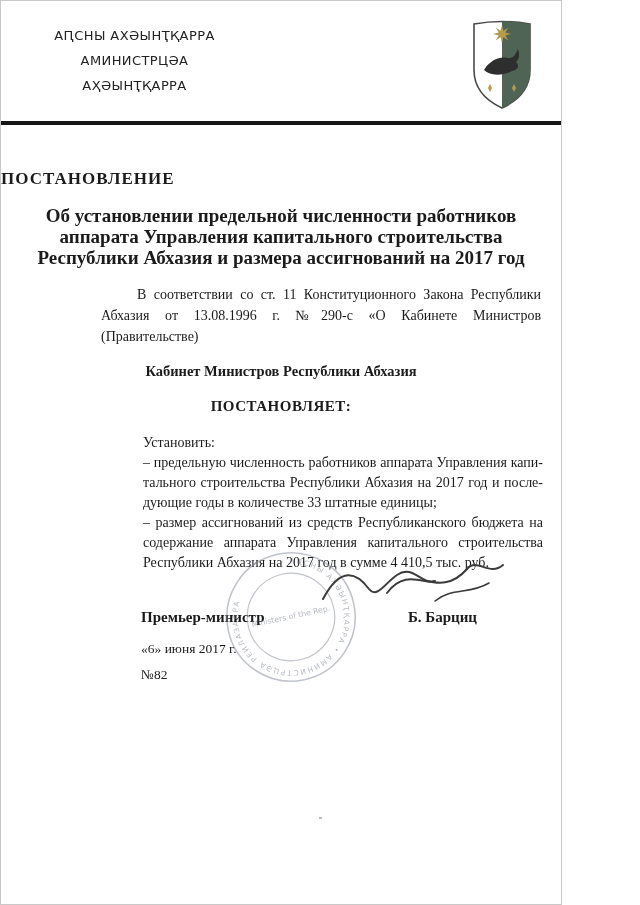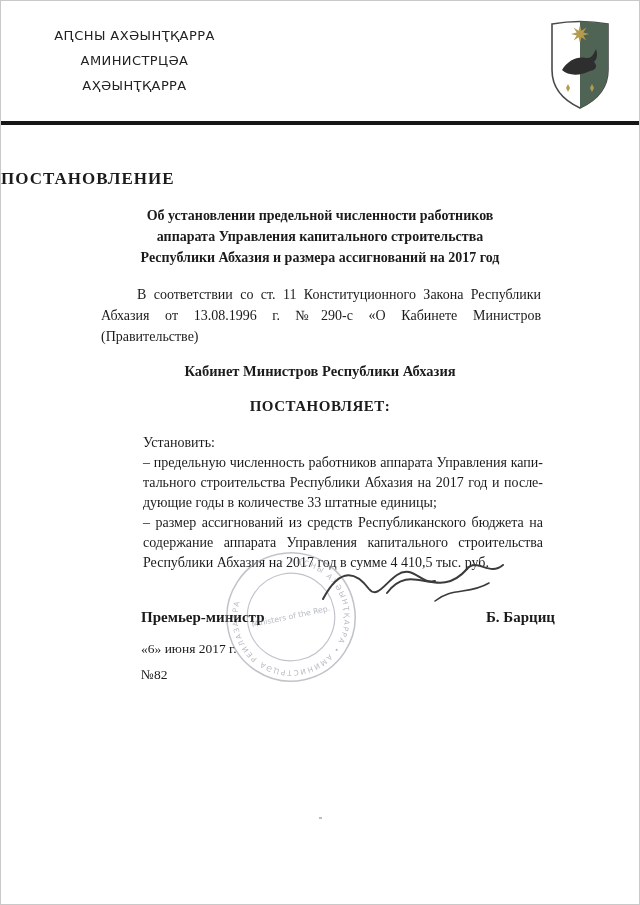--- a/index.html
+++ b/index.html
@@ -1,29 +1,29 @@
 <!DOCTYPE html>
 <html><head>
 <meta charset="utf-8">
 <style>
   html,body { margin:0; padding:0; background:#ffffff; }
   .page {
-    position:relative; width:640px; height:905px; box-sizing:border-box;
+    position:relative; width:562px; height:905px; box-sizing:border-box;
     background:#ffffff; border:1px solid #c9c9c9; overflow:hidden;
     font-family:"Liberation Serif","DejaVu Serif",serif; color:#1b1b1b;
   }
   
   .header { display:flex; justify-content:space-between; align-items:flex-start; padding:22px 26px 0 26px; }
   .h-block { width:215px; text-align:center; font-family:"DejaVu Sans","Liberation Sans",sans-serif;
              font-size:13px; line-height:25px; letter-spacing:.4px; color:#222; }
   .emblem { margin-top:-6px; flex:0 0 auto; }
   .rule { height:4px; background:#161616; margin-top:6px; }
   
   .title { margin-top:44px; text-align:left; font-weight:bold; font-size:17px; letter-spacing:1px; }
-  .subject { margin-top:16px; text-align:center; font-weight:bold; font-size:14px; line-height:21px; }
+  .subject { margin-top:16px; text-align:center; font-weight:bold; font-size:19px; line-height:21px; }
   
   .intro { margin:16px 0 0 100px; width:440px; font-size:14px; line-height:21px; }
   .indent { text-indent:36px; }
   .just { text-align:justify; text-align-last:justify; }
   .issuer { margin-top:16px; text-align:center; font-weight:bold; font-size:14.5px; }
   .resolves { margin-top:18px; text-align:center; font-weight:bold; font-size:15px; letter-spacing:.5px; }
   .bodyblock { margin:18px 0 0 142px; width:400px; font-size:14px; line-height:20px; }
   
   .sign-row { display:flex; justify-content:space-between; margin:36px 84px 0 140px; font-weight:bold; font-size:15px; }
   .footer { margin:10px 0 0 140px; font-size:13.5px; line-height:26px; }

